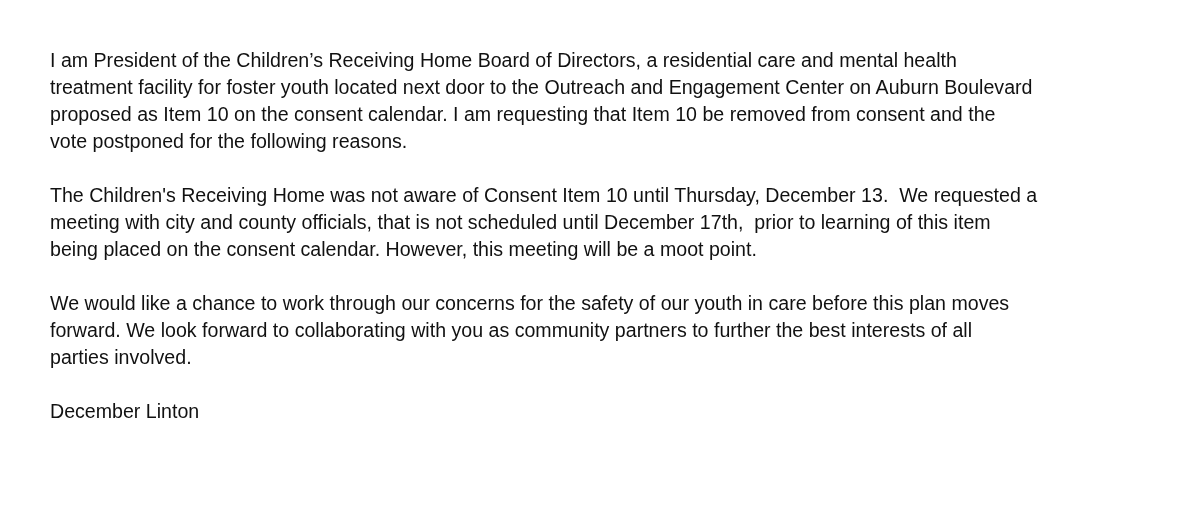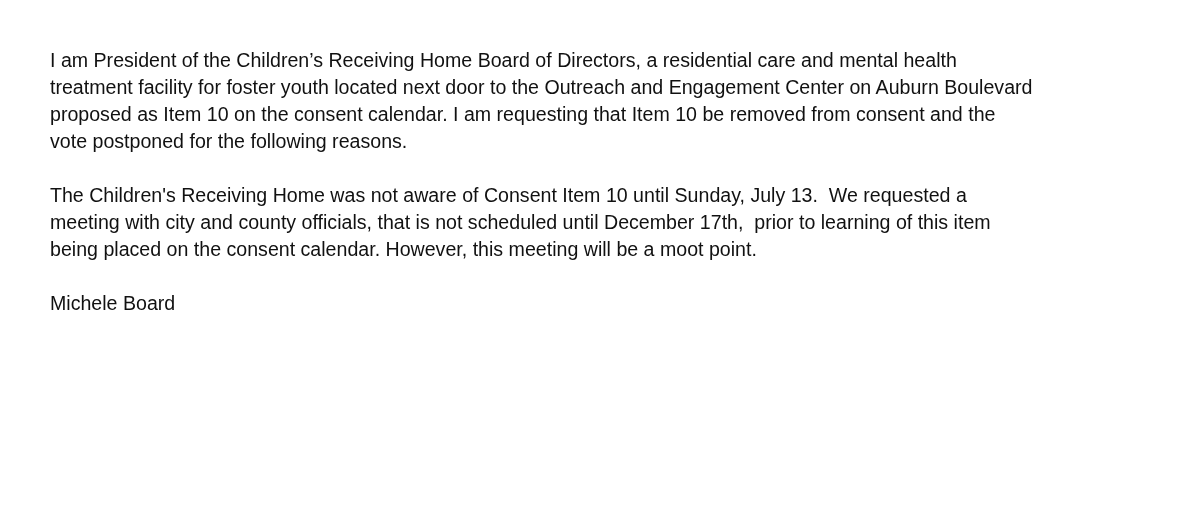--- a/index.html
+++ b/index.html
@@ -29,17 +29,20 @@
   }
 </style>
 </head>
 <body>
 
 <div class="letter">
   <p class="para">I am President of the Children’s Receiving Home Board of Directors, a residential care and mental health
 treatment facility for foster youth located next door to the Outreach and Engagement Center on Auburn Boulevard
 proposed as Item 10 on the consent calendar. I am requesting that Item 10 be removed from consent and the
 vote postponed for the following reasons.</p>
-  <p class="para">The Children's Receiving Home was not aware of Consent Item 10 until Sunday, July 13.  We requested a
+  <p class="para">The Children's Receiving Home was not aware of Consent Item 10 until Thursday, December 13.  We requested a
 meeting with city and county officials, that is not scheduled until December 17th,  prior to learning of this item
 being placed on the consent calendar. However, this meeting will be a moot point.</p>
-  <p class="signature">Michele Board</p>
+  <p class="para">We would like a chance to work through our concerns for the safety of our youth in care before this plan moves
+forward. We look forward to collaborating with you as community partners to further the best interests of all
+parties involved.</p>
+  <p class="signature">December Linton</p>
 </div>
 
 </body></html>

